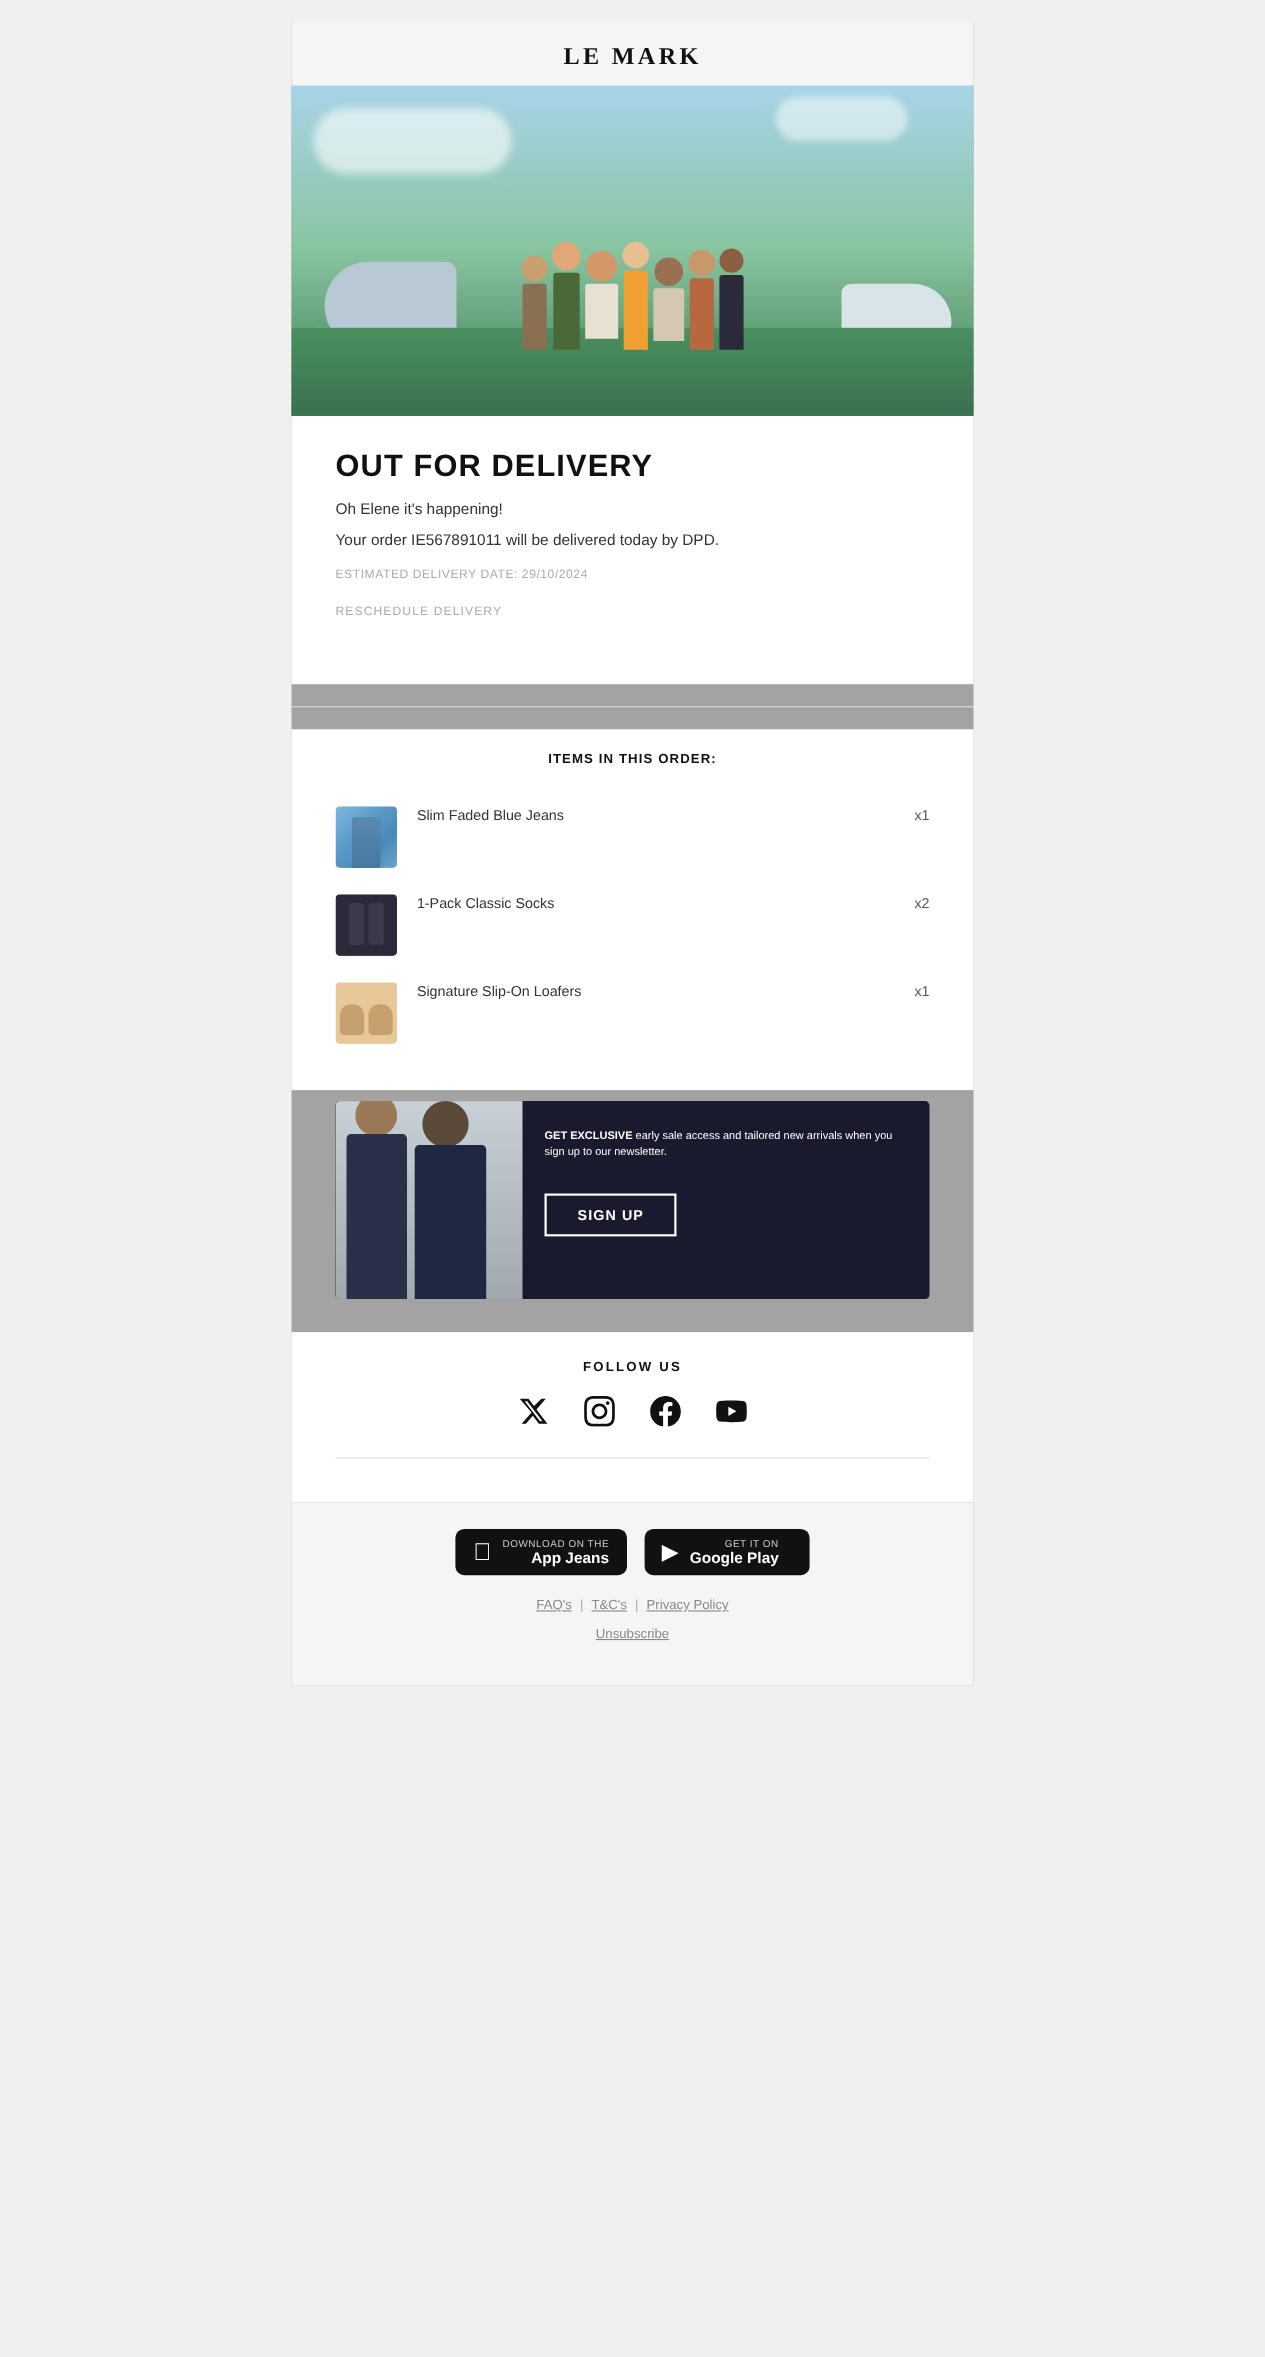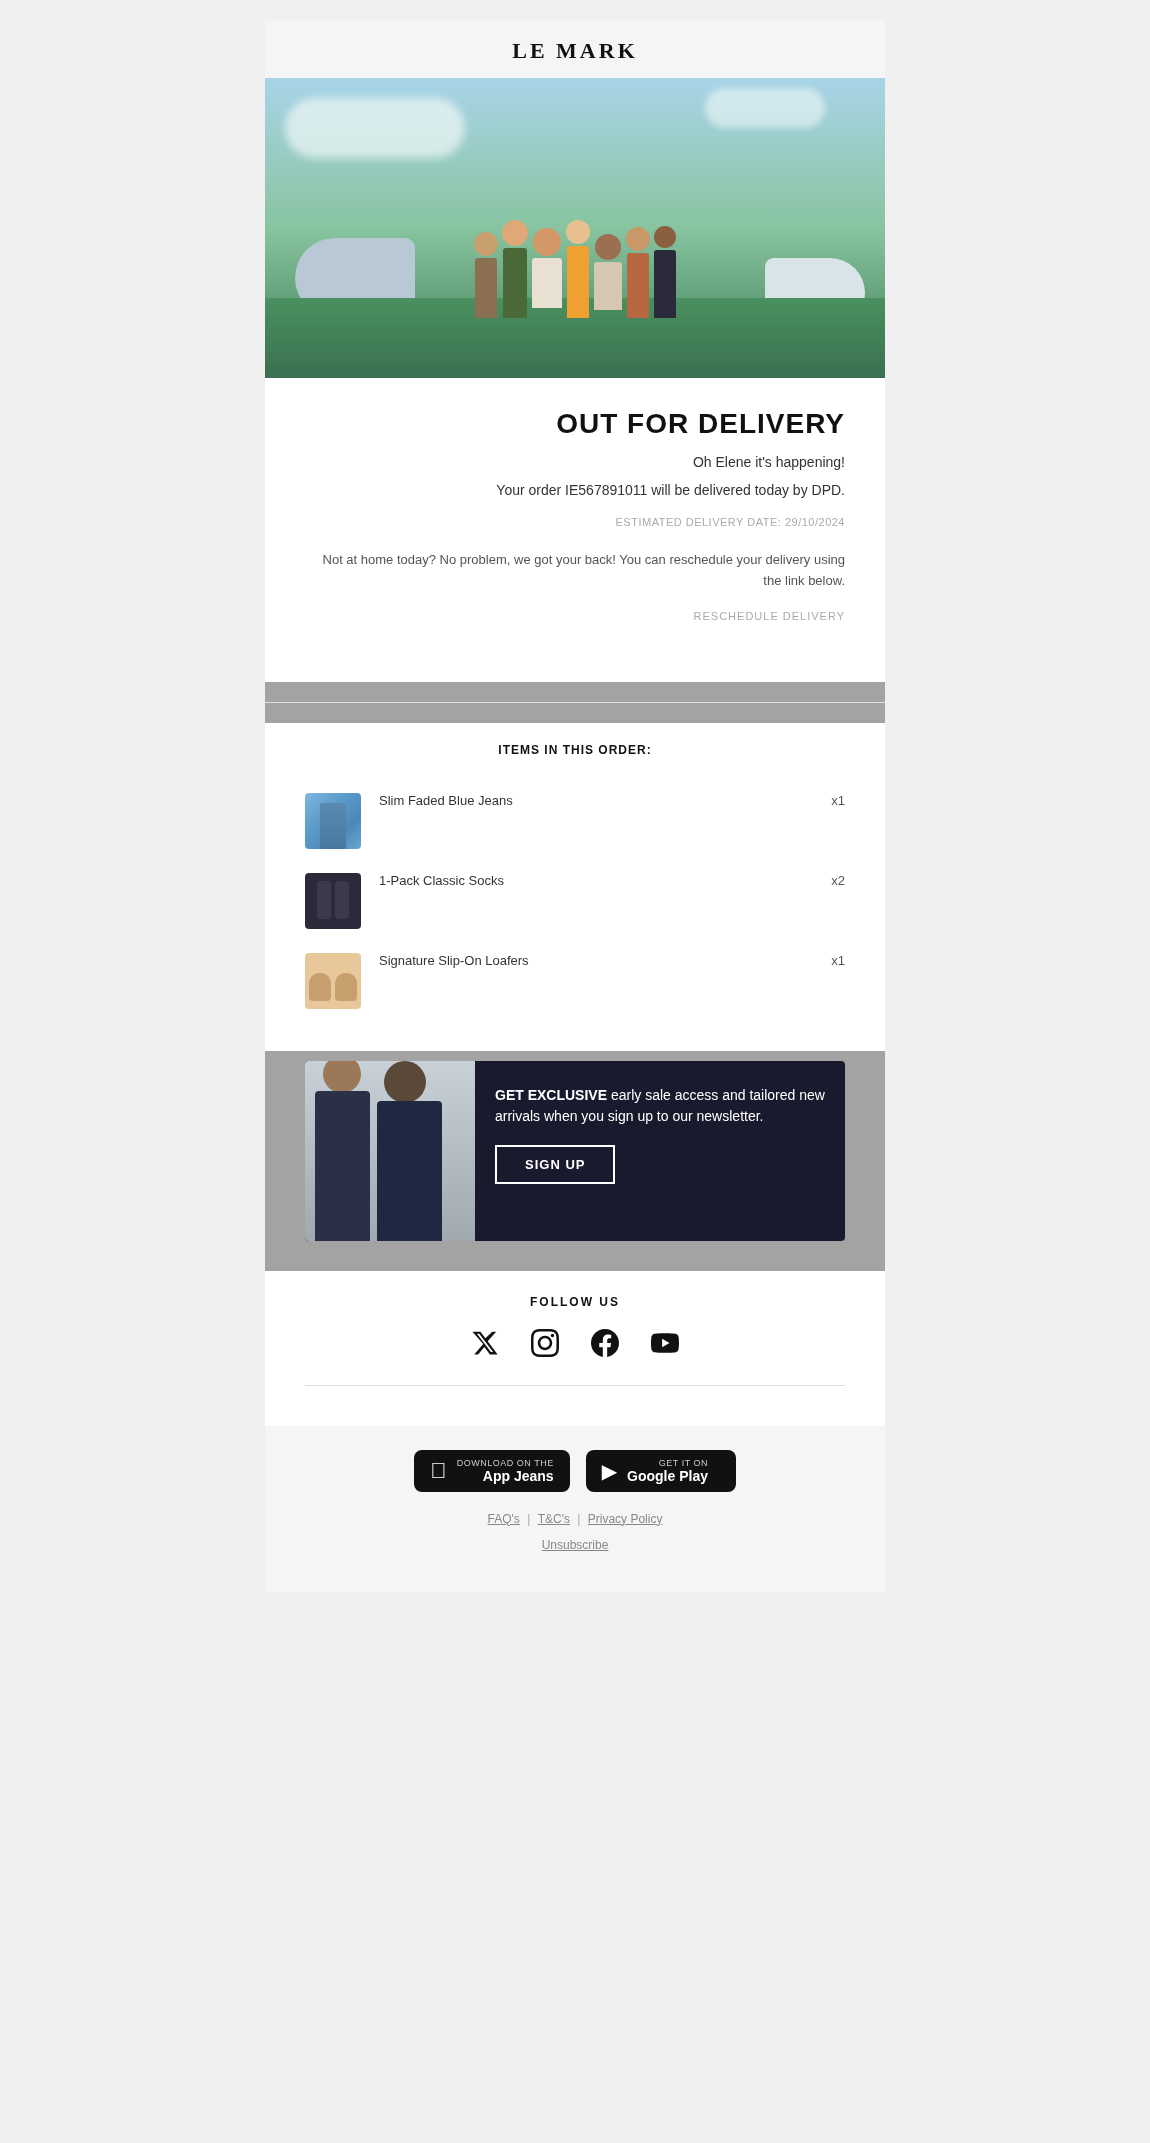--- a/index.html
+++ b/index.html
@@ -23,21 +23,21 @@
     .brand-logo {
       font-size: 22px;
       font-weight: 700;
       letter-spacing: 3px;
       color: #111;
       font-family: 'Georgia', serif;
     }
     
     .main-content {
       padding: 30px 40px;
-      text-align: right;
+      text-align: left;
       background: #fff;
     }
     .delivery-status-title {
       font-size: 28px;
       font-weight: 800;
       letter-spacing: 1px;
       color: #111;
       margin-bottom: 14px;
     }
     .greeting-text {
@@ -252,23 +252,23 @@
       height: 42px;
       background: #5a4838;
       border-radius: 50%;
     }
     .newsletter-content {
       padding: 24px 20px;
       color: #fff;
       flex: 1;
     }
     .newsletter-headline {
-      font-size: 14px;
+      font-size: 10px;
       line-height: 1.5;
-      margin-bottom: 18px;
+      margin-bottom: 30px;
       color: #fff;
     }
     .newsletter-headline strong {
       font-weight: 800;
       text-transform: uppercase;
     }
     .signup-btn {
       display: inline-block;
       border: 2px solid #fff;
       padding: 10px 28px;
@@ -529,21 +529,20 @@
   <div class="main-content">
     <h1 class="delivery-status-title">OUT FOR DELIVERY</h1>
     <p class="greeting-text">Oh Elene it's happening!</p>
     <p class="order-info-text">Your order IE567891011 will be delivered today by DPD.</p>
     <p class="estimated-delivery">
       <span>ESTIMATED DELIVERY DATE:</span>
       <span>29/10/2024</span>
     </p>
 
 
-    <p class="reschedule-text">Not at home today? No problem, we got your back! You can reschedule your delivery using the link below.</p>
     <a class="reschedule-link" href="#">RESCHEDULE DELIVERY</a>
   </div>
 
   <hr class="divider">
 
   <div class="items-section">
     <p class="items-title">ITEMS IN THIS ORDER:</p>
 
     <div class="order-item">
       <div class="item-image">

